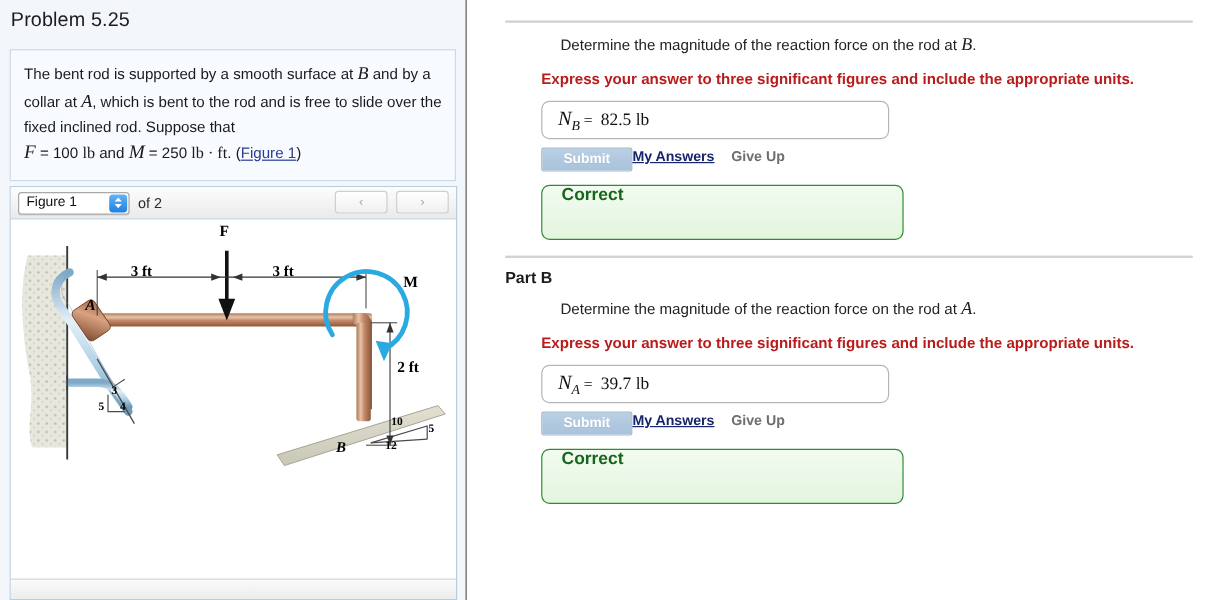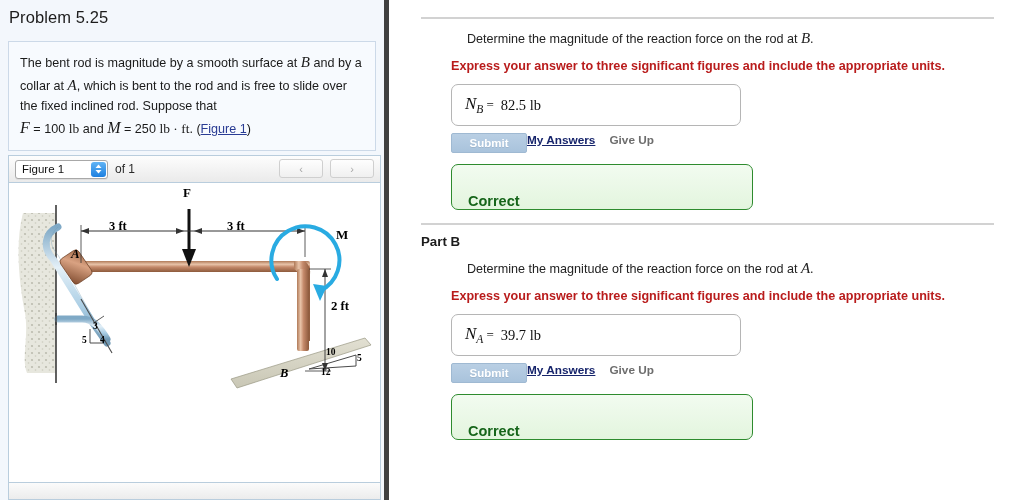--- a/index.html
+++ b/index.html
@@ -10,21 +10,21 @@
     font-family: "Liberation Sans", sans-serif;
     overflow: hidden;
   }
   .page { position: relative; width: 1024px; height: 500px; }
 
   
   .left-panel {
     position: absolute; left: 0; top: 0;
     width: 389px; height: 500px;
     background: #f3f7fc;
-    border-right: 5px solid #404040;
+    border-right: 1px solid #404040;
   }
   .problem-title {
     font-size: 16.5px;
     color: #1c1c1c;
     padding: 8px 0 0 9px;
     letter-spacing: .1px;
   }
   .statement-box {
     margin: 14px 8px 0 8px;
     background: #f7fafe;
@@ -126,21 +126,21 @@
     margin: 11px 0 0 16px;
   }
   .q-bold {
     font-size: 12.6px;
     font-weight: bold;
     color: #b91c1c;
     margin: 12px 0 0 0;
   }
   .answer-box {
     margin-top: 11px;
-    width: 290px; height: 42px;
+    width: 290px; height: 32px;
     border: 1px solid #b5b5b5;
     border-radius: 7px;
     background: #fff;
     display: flex; align-items: center;
     padding-left: 13px;
   }
   .ans-sym {
     font-family: "Liberation Serif", serif;
     font-style: italic;
     font-size: 17px;
@@ -183,21 +183,21 @@
     color: #6d6d6d;
     font-size: 11.8px;
     font-weight: bold;
   }
   .correct-box {
     margin-top: 11px;
     width: 302px; height: 46px;
     border: 1px solid #2e8b2e;
     border-radius: 7px;
     background: linear-gradient(to bottom,#f2fbf0,#e3f5de);
-    display: flex; align-items: flex-end;
+    display: flex; align-items: flex-start;
     padding-left: 16px;
   }
   .correct-text {
     color: #16651a;
     font-size: 14.5px;
     font-weight: bold;
   }
   
   .dlabel {
     position: absolute;
@@ -211,21 +211,21 @@
 <body>
 
 <div class="page">
 
   <div class="left-panel">
 
     <div class="problem-title">Problem 5.25</div>
 
     <div class="statement-box">
       <p>
-        <span>The bent rod is magnitude by a smooth surface at </span><span class="mi">B</span><span> and</span>
+        <span>The bent rod is supported by a smooth surface at </span><span class="mi">B</span><span> and</span>
         <span>by a collar at </span><span class="mi">A</span><span>, which is bent to the rod and is free to</span>
         <span>slide over the fixed inclined rod. Suppose that</span><br>
         <span class="mi" style="font-size:16px">F</span>
         <span>= 100</span>
         <span class="mop">lb</span>
         <span>and</span>
         <span class="mi" style="font-size:16px">M</span>
         <span>= 250</span>
         <span class="mop">lb · ft</span><span>.</span>
         <span>(</span><a class="figlink" href="#">Figure 1</a><span>)</span>
@@ -237,21 +237,21 @@
       <div class="fig-toolbar">
         <div class="fig-select">
           <span>Figure 1</span>
           <span class="dd">
             <svg width="9" height="12" viewBox="0 0 9 12">
               <polygon points="4.5,1.5 7.5,5 1.5,5" fill="#ffffff"></polygon>
               <polygon points="4.5,10.5 7.5,7 1.5,7" fill="#ffffff"></polygon>
             </svg>
           </span>
         </div>
-        <span class="of-label">of 1</span>
+        <span class="of-label">of 2</span>
         <div class="nav-btns">
           <div class="nav-btn">‹</div>
           <div class="nav-btn">›</div>
         </div>
       </div>
 
       <div class="fig-canvas">
         <svg width="371" height="299" viewBox="0 0 371 299">
           <defs>
             <linearGradient id="rodGrad" x1="0" y1="0" x2="0" y2="1">

